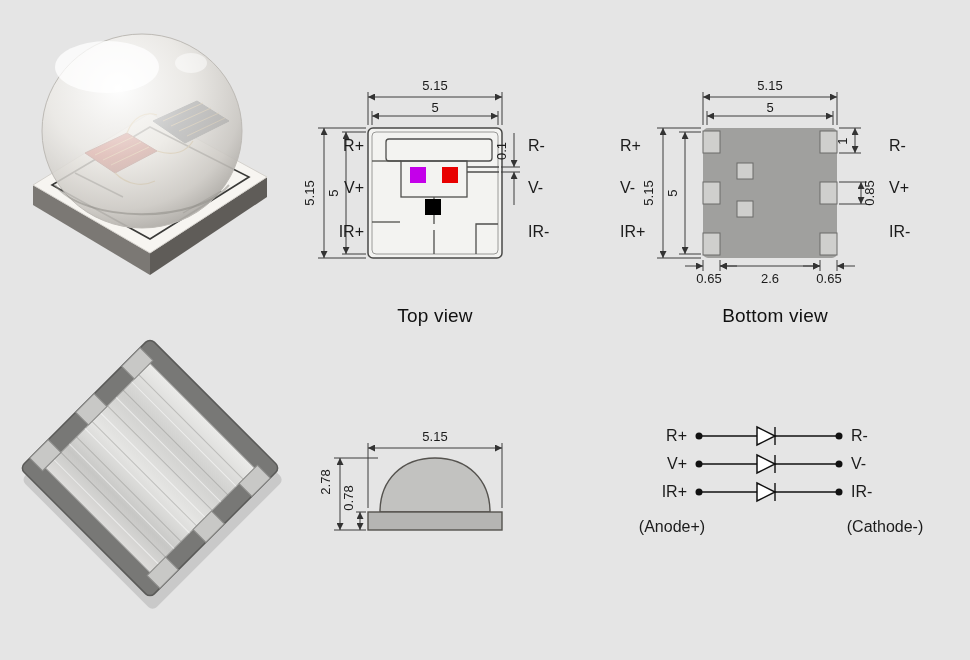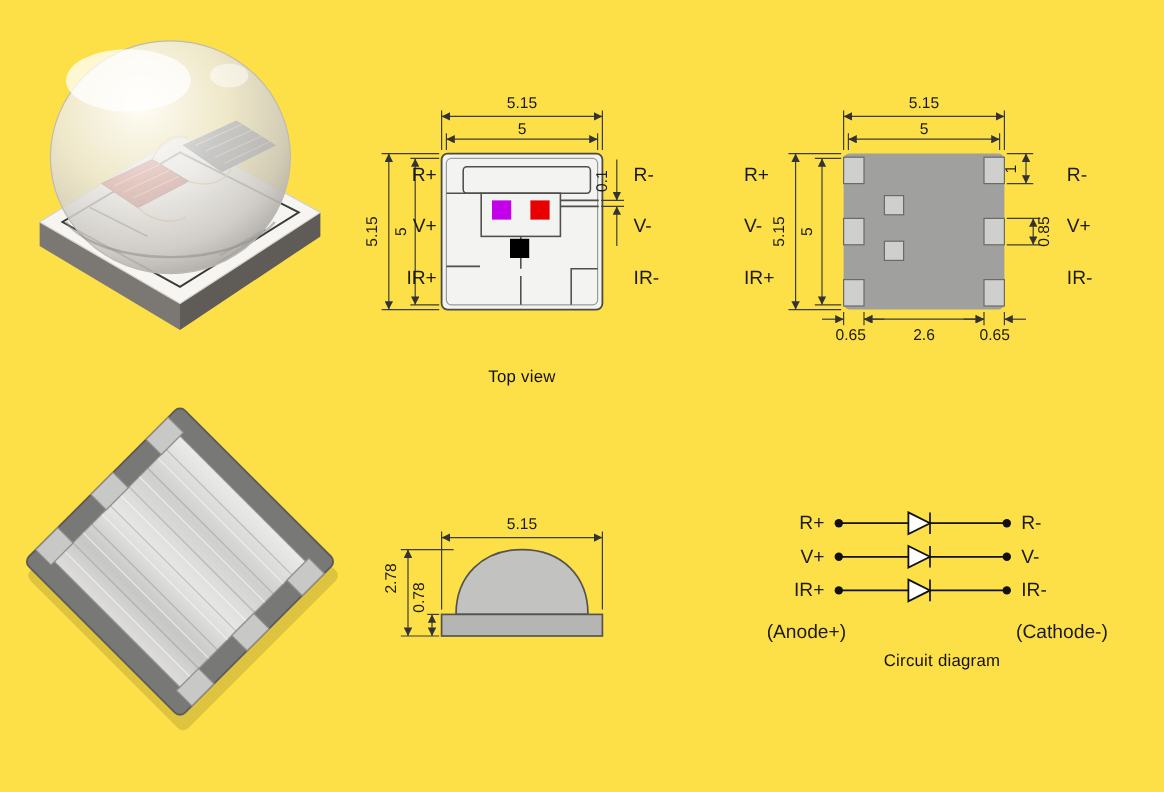--- a/index.html
+++ b/index.html
@@ -1,20 +1,20 @@
 <!DOCTYPE html>
 <html><head>
 <meta charset="utf-8">
 <style>
   * { margin:0; padding:0; box-sizing:border-box; }
   html,body { background:#ffffff; }
   body { font-family:"Liberation Sans", sans-serif; }
-  .page { position:relative; width:970px; height:660px; background:#fde047; overflow:hidden; }
+  .page { position:relative; width:970px; height:660px; background:#e5e5e5; overflow:hidden; }
   .abs { position:absolute; }
-  .view-title { position:absolute; text-align:center; font-size:14px; color:#111; letter-spacing:.2px; }
+  .view-title { position:absolute; text-align:center; font-size:19px; color:#111; letter-spacing:.2px; }
   svg text { font-family:"Liberation Sans", sans-serif; fill:#1b1b1b; }
   .dim line, .dim path { stroke:#3c3c3c; stroke-width:1; fill:none; }
   .dim text { font-size:13px; }
   .pin-label { font-size:16px; }
   .ckt-label { font-size:16px; }
   .trace { stroke:#4f4f4d; stroke-width:1.3; fill:none; }
   .body-outline { fill:#f3f3f1; stroke:#4a4a48; stroke-width:1.5; }
   .cavity { fill:none; stroke:#9a9a98; stroke-width:1; }
   .wire { stroke:#111; stroke-width:1.4; fill:none; }
 </style>
@@ -205,20 +205,21 @@
 
     <g class="pin-label">
       <text x="5" y="76">R+</text>
       <text x="5" y="118">V-</text>
       <text x="5" y="162">IR+</text>
       <text x="274" y="76">R-</text>
       <text x="274" y="118">V+</text>
       <text x="274" y="162">IR-</text>
     </g>
   </svg>
+  <div class="view-title" style="left:615px; top:305px; width:320px;">Bottom view</div>
 
   <svg class="abs" style="left:300px; top:420px;" width="270" height="130" viewBox="0 0 270 130">
     <path d="M80,92 C80,60 102,38 135,38 C168,38 190,60 190,92 Z" fill="#c2c2c0" stroke="#55534f" stroke-width="1.4"></path>
     <rect x="68" y="92" width="134" height="18" fill="#b5b5b3" stroke="#55534f" stroke-width="1.4"></rect>
     <g class="dim">
       <path d="M68,88 V23 M202,88 V23"></path>
       <line x1="68" y1="28" x2="202" y2="28" marker-start="url(#arr)" marker-end="url(#arr)"></line>
       <text x="135" y="21" text-anchor="middle">5.15</text>
     </g>
     <g class="dim">
@@ -257,15 +258,14 @@
       <circle cx="84" cy="84" r="3.5" fill="#111"></circle>
       <line class="wire" x1="84" y1="84" x2="224" y2="84"></line>
       <path d="M142,75 L160,84 L142,93 Z" fill="#fff" stroke="#111" stroke-width="1.5"></path>
       <line class="wire" x1="160" y1="75" x2="160" y2="93" stroke-width="2"></line>
       <circle cx="224" cy="84" r="3.5" fill="#111"></circle>
       <text class="ckt-label" x="236" y="89">IR-</text>
     </g>
     <text class="ckt-label" x="57" y="124" text-anchor="middle">(Anode+)</text>
     <text class="ckt-label" x="270" y="124" text-anchor="middle">(Cathode-)</text>
   </svg>
-  <div class="view-title" style="left:615px; top:542px; width:340px;">Circuit diagram</div>
 
 </div>
 
 </body></html>

